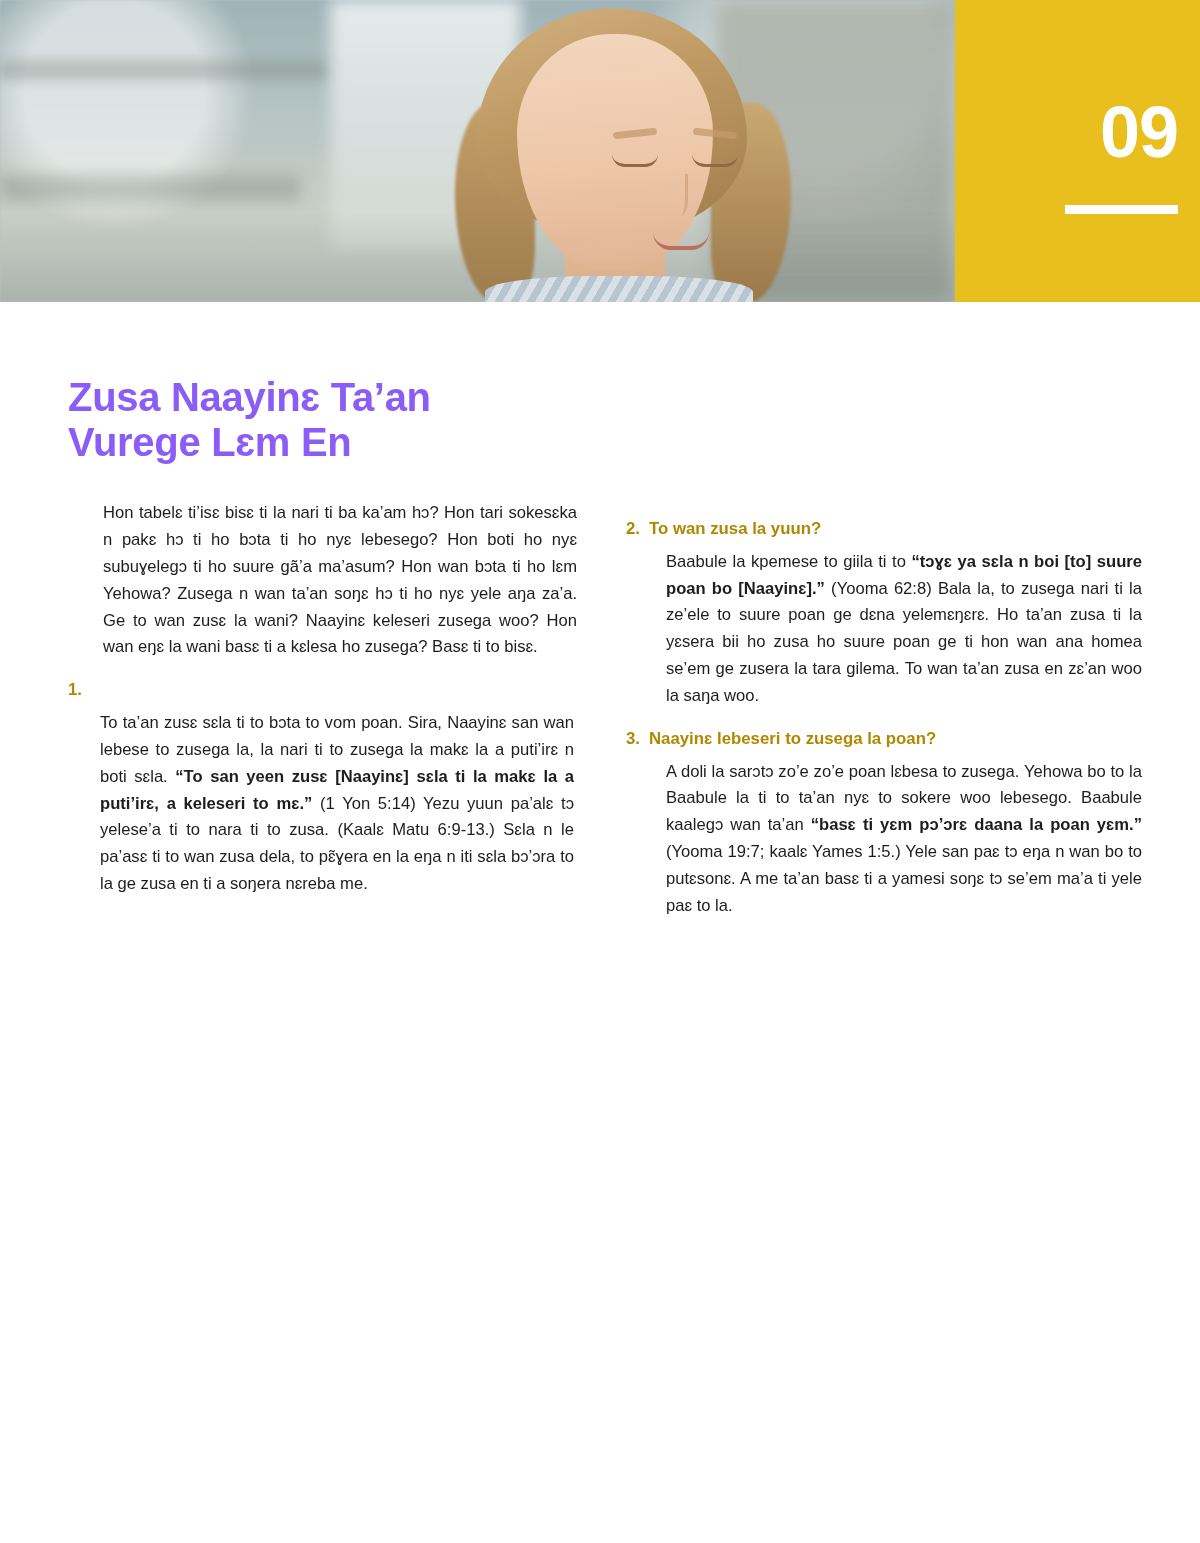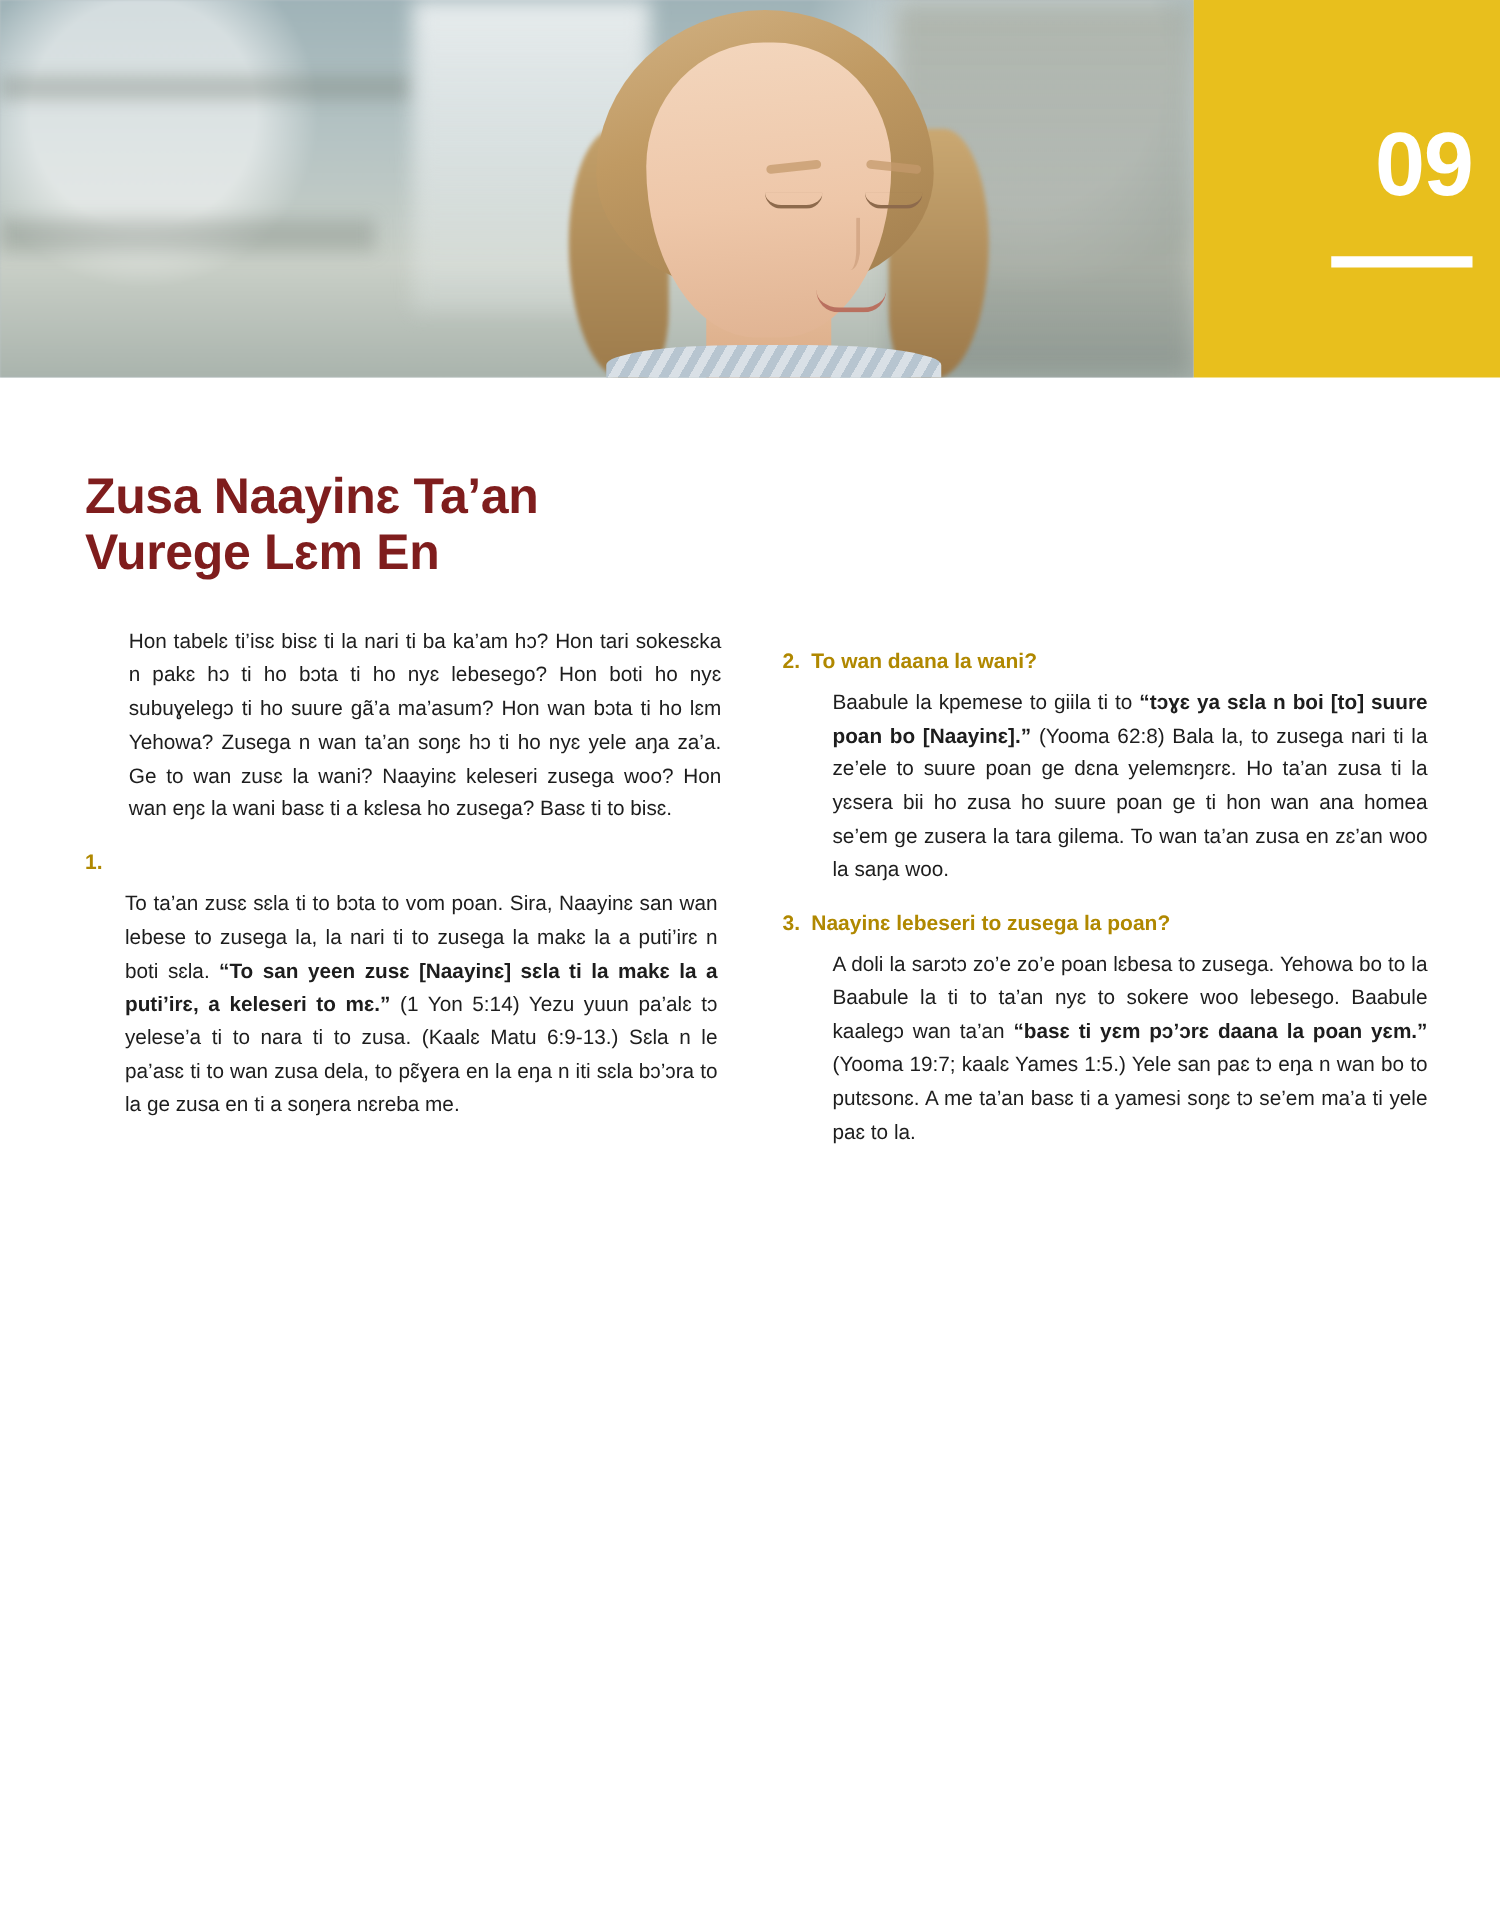--- a/index.html
+++ b/index.html
@@ -207,21 +207,21 @@
 
   
   .page-title {
     position: absolute;
     left: 68px;
     top: 348px;
     width: 720px;
     font-size: 40px;
     line-height: 1.12;
     font-weight: 700;
-    color: #7f1d1d;
+    color: #8b5cf6;
     letter-spacing: -0.3px;
     white-space: pre-line;
   }
 
   
   .columns {
     position: absolute;
     left: 68px;
     top: 500px;
     width: 1064px;
@@ -308,21 +308,21 @@
     </div>
     <p class="body-indent">
       To ta’an zusɛ sɛla ti to bɔta to vom poan. Sira, Naayinɛ san wan lebese to zusega la, la nari ti to zusega la makɛ la a puti’irɛ n boti sɛla. <b>“To san yeen zusɛ [Naayinɛ] sɛla ti la makɛ la a puti’irɛ, a keleseri to mɛ.”</b> (1 Yon 5:14) Yezu yuun pa’alɛ tɔ yelese’a ti to nara ti to zusa. (Kaalɛ Matu 6:9-13.) Sɛla n le pa’asɛ ti to wan zusa dela, to pɛ̃ɣera en la eŋa n iti sɛla bɔ’ɔra to la ge zusa en ti a soŋera nɛreba me.
     </p>
   </div>
 
   <div class="col col-right">
 
     <div class="q-head">
       <span class="q-num">2.</span>
-      <span class="q-text">To wan daana la wani?</span>
+      <span class="q-text">To wan zusa la yuun?</span>
     </div>
     <p class="body-indent">
       Baabule la kpemese to giila ti to <b>“tɔɣɛ ya sɛla n boi [to] suure poan bo [Naayinɛ].”</b> (Yooma 62:8) Bala la, to zusega nari ti la ze’ele to suure poan ge dɛna yelemɛŋɛrɛ. Ho ta’an zusa ti la yɛsera bii ho zusa ho suure poan ge ti hon wan ana homea se’em ge zusera la tara gilema. To wan ta’an zusa en zɛ’an woo la saŋa woo.
     </p>
 
     <div class="q-head">
       <span class="q-num">3.</span>
       <span class="q-text">Naayinɛ lebeseri to zusega la poan?</span>
     </div>
     <p class="body-indent">

